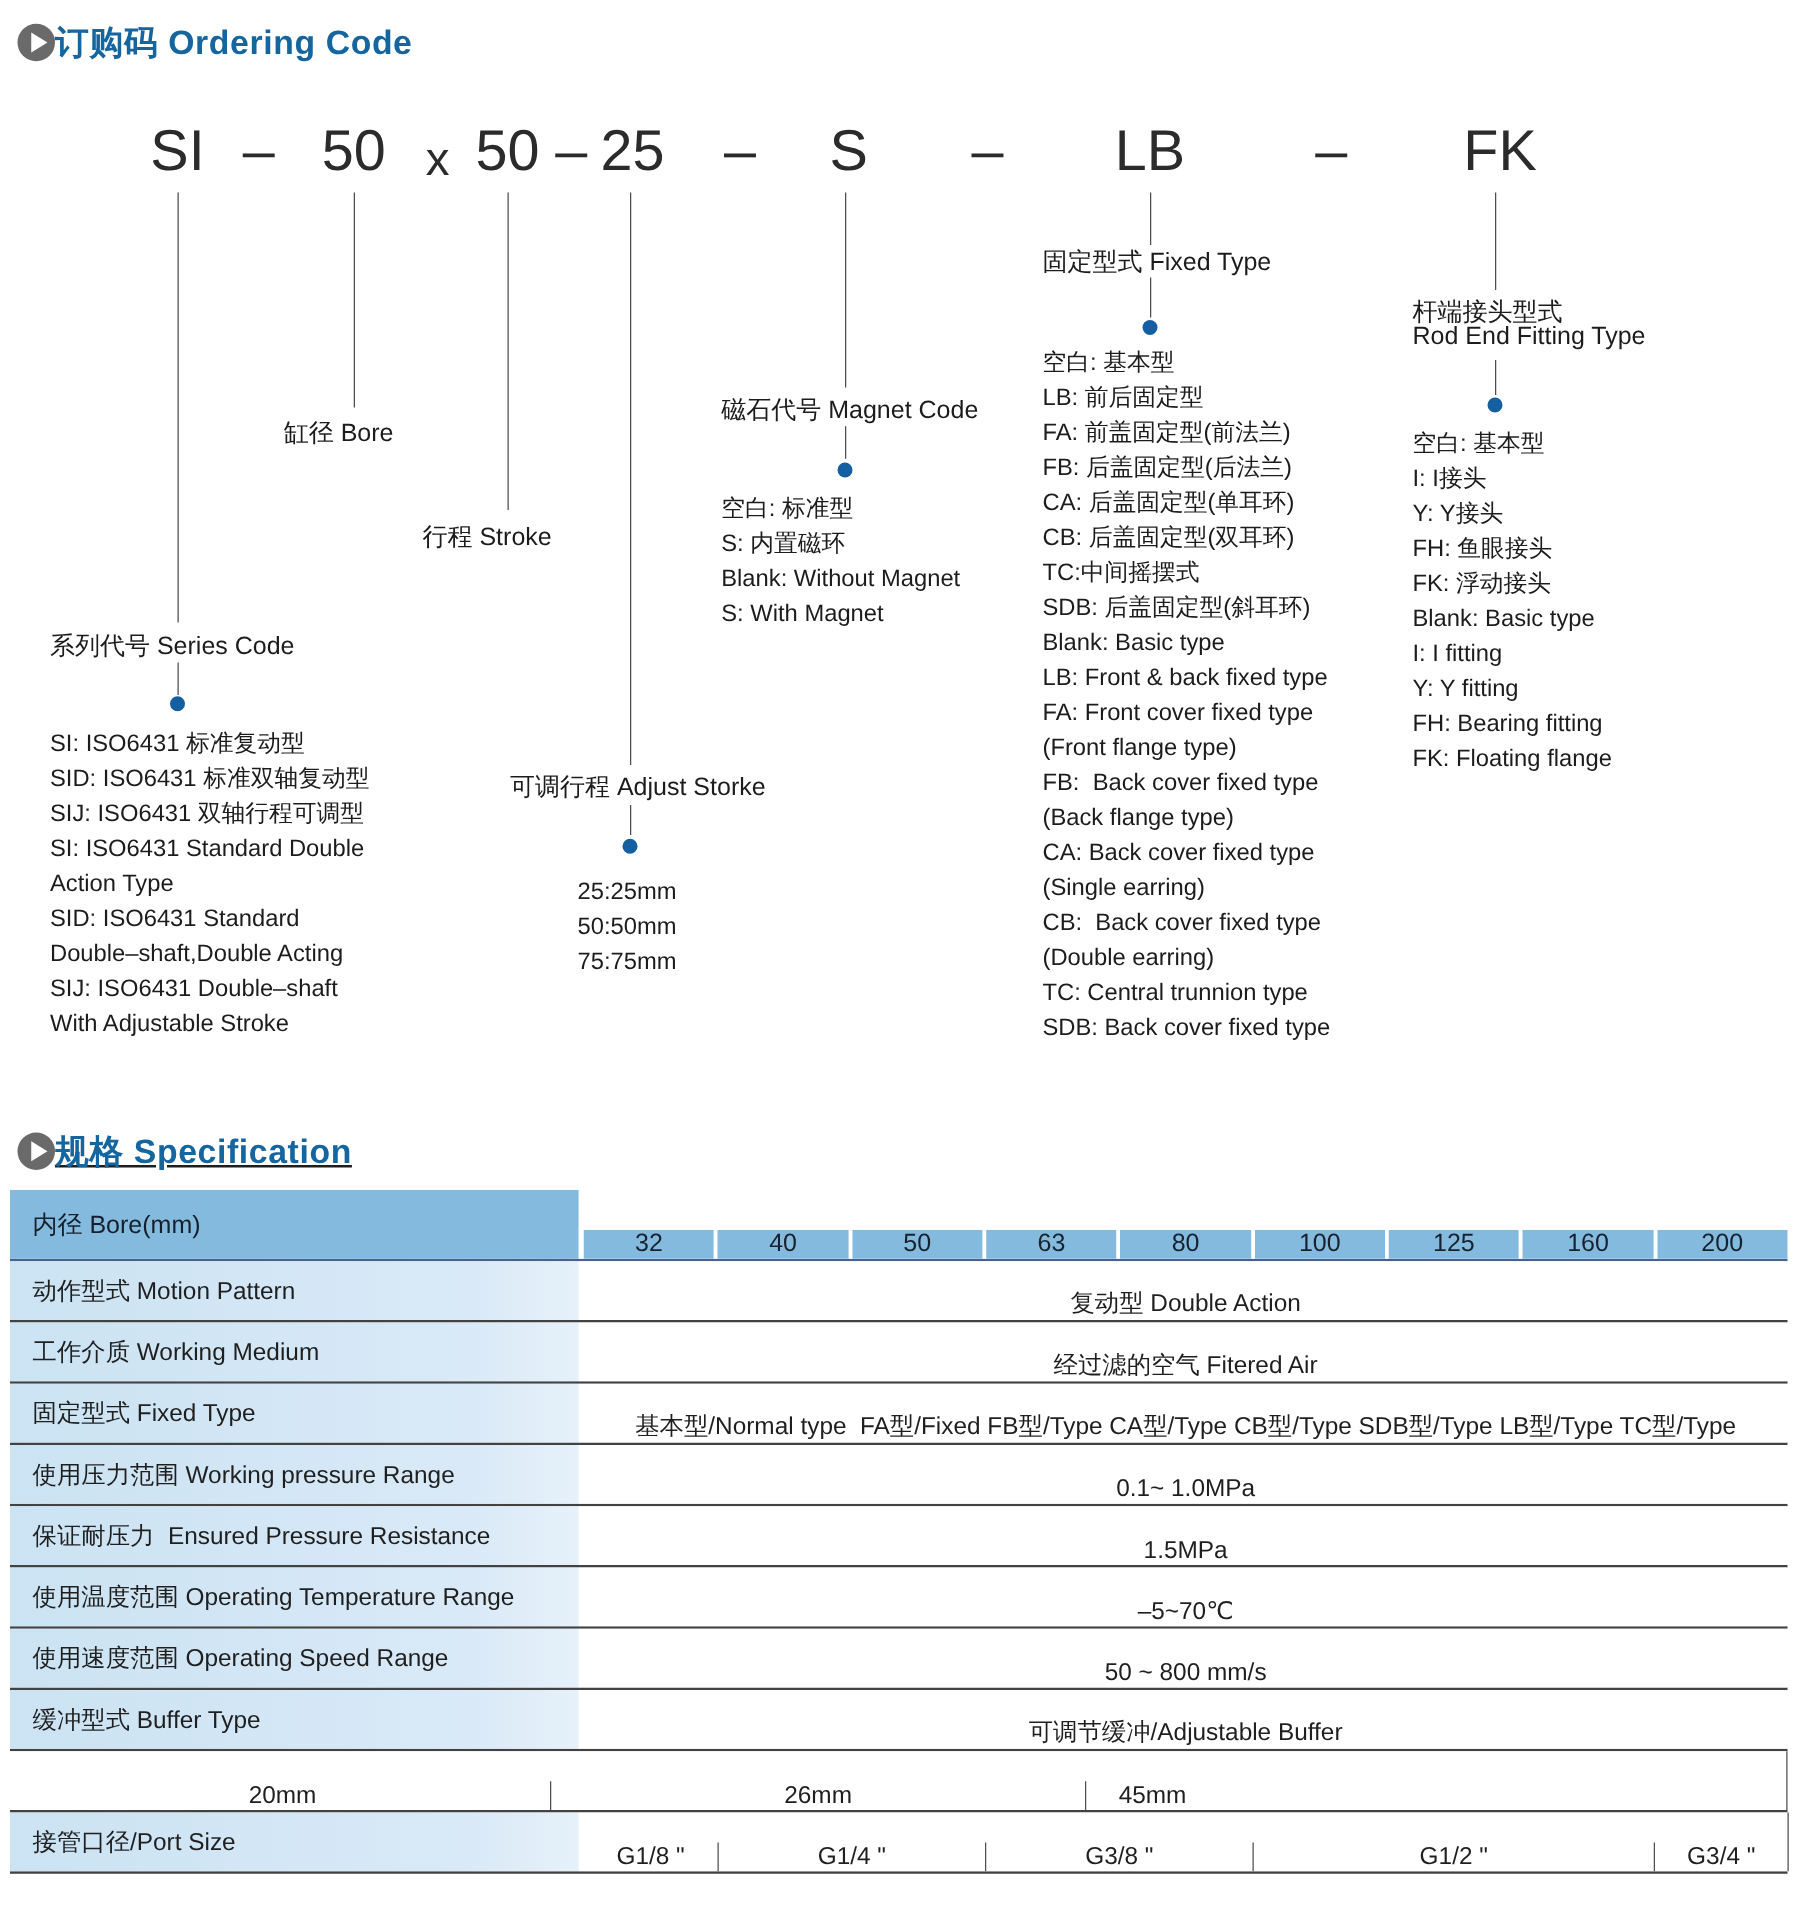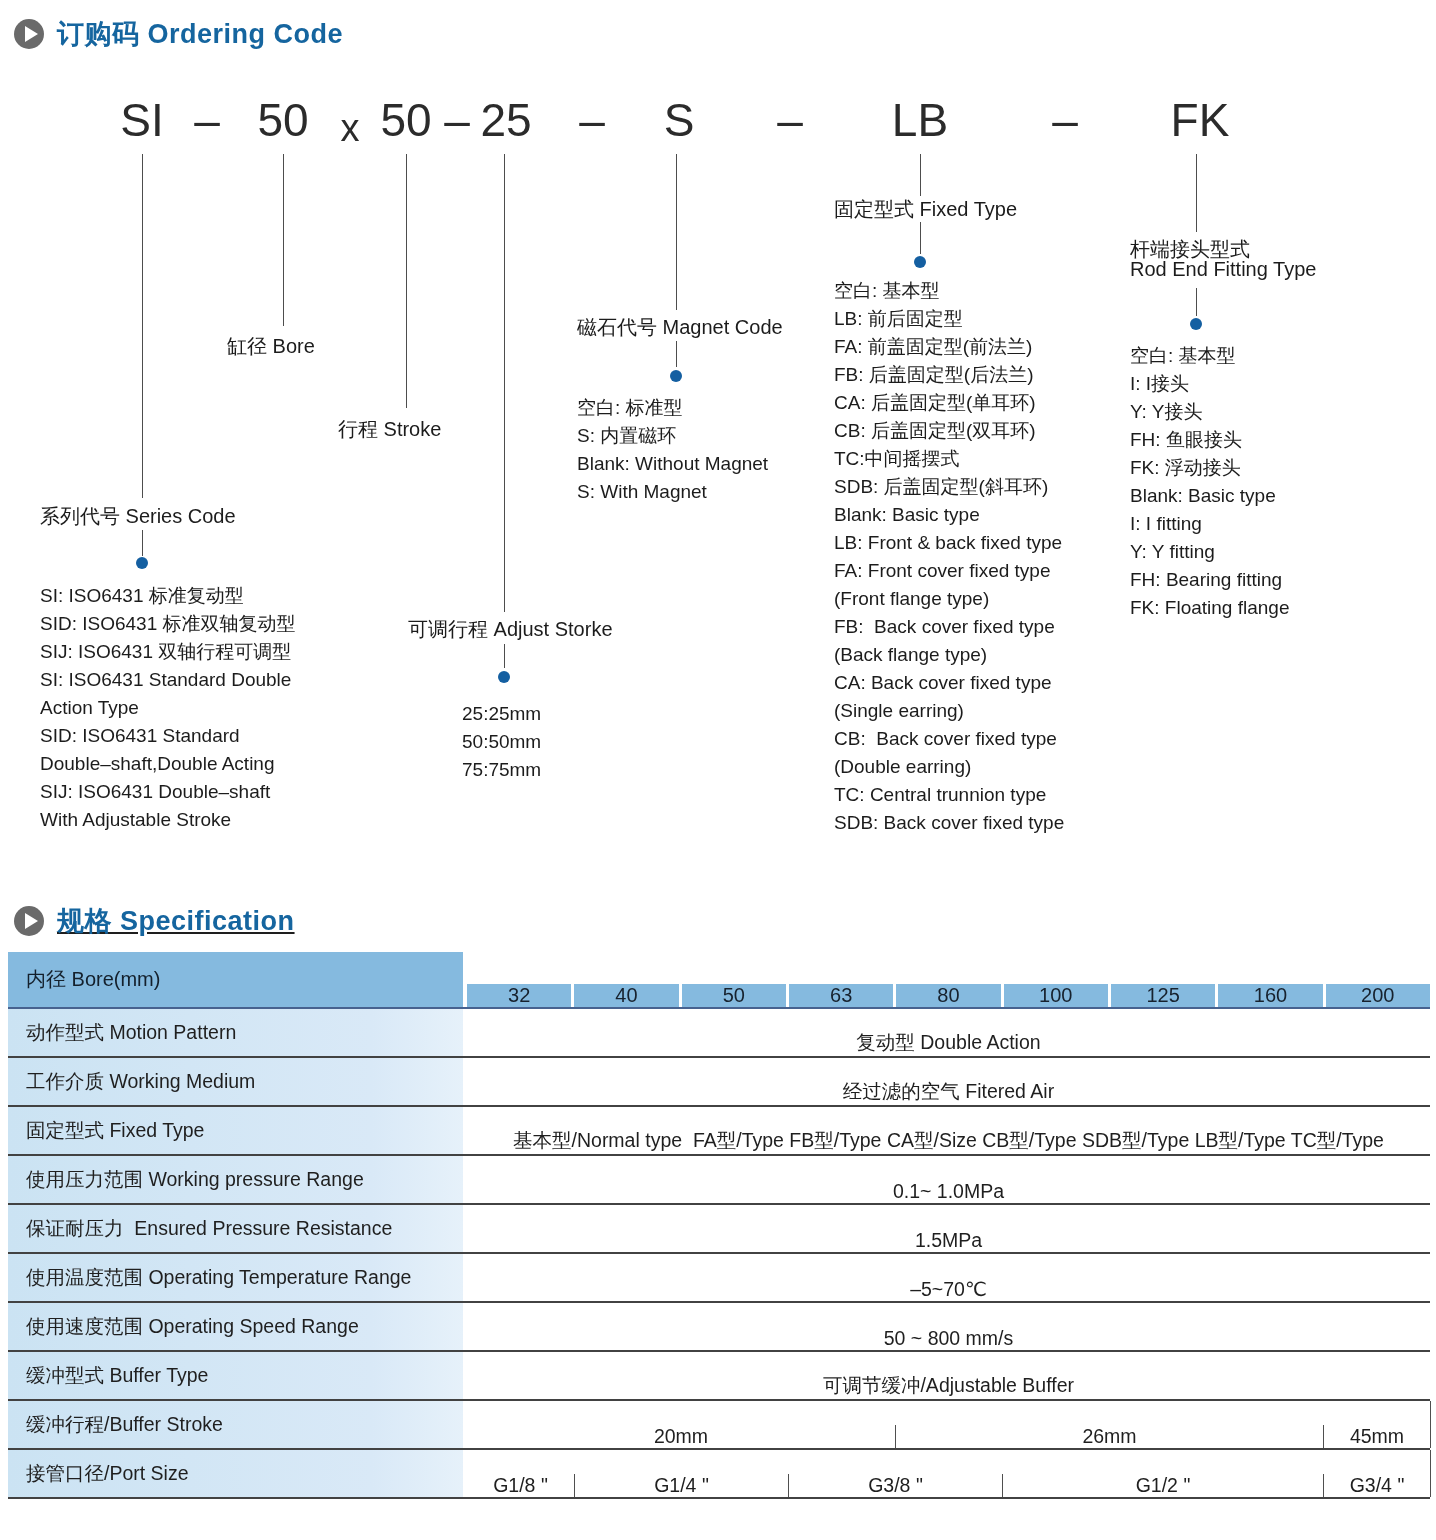--- a/index.html
+++ b/index.html
@@ -3,21 +3,21 @@
 <meta charset="utf-8">
 <style>
   * { margin:0; padding:0; box-sizing:border-box; }
   html,body { background:#ffffff; }
   body {
     width:1436px; height:1540px; position:relative; overflow:hidden;
     font-family:"Liberation Sans","DejaVu Sans",sans-serif; color:#1e1e1e;
   }
 
   
-  .sec-header { position:absolute; display:flex; align-items:center; gap:13px; }
+  .sec-header { position:absolute; display:flex; align-items:center; }
   .play-icon { width:30px; height:30px; border-radius:50%; background:#6a6a6a; position:relative; flex:0 0 30px; }
   .play-icon::after { content:""; position:absolute; left:11px; top:7px;
     border-left:13px solid #ffffff; border-top:8px solid transparent; border-bottom:8px solid transparent; }
   .sec-title { font-size:27px; font-weight:bold; color:#15659f; letter-spacing:0.5px; }
 
   
   #diagram { position:absolute; left:0; top:0; width:1246px; height:880px; }
   .tok { position:absolute; top:96px; transform:translateX(-50%); font-size:46px; line-height:48px; color:#2b2b2b; white-space:nowrap; }
   .tok-0{left:142px;} .tok-1{left:207px;} .tok-2{left:283px;} .tok-3{left:350px; font-size:38px; top:104px;}
   .tok-4{left:406px;} .tok-5{left:457px;} .tok-6{left:506px;} .tok-7{left:592px;}
@@ -207,21 +207,21 @@
         <div class="spec-values">
           <div class="spec-cell" style="flex: 0 0 963px;">经过滤的空气 Fitered Air</div>
         </div>
       </div>
       <div class="spec-row row-body">
         <div class="spec-label">
           <span class="spec-label-text">固定型式 Fixed Type</span>
         </div>
         <div class="spec-gap"></div>
         <div class="spec-values">
-          <div class="spec-cell" style="flex: 0 0 963px;">基本型/Normal type  FA型/Type FB型/Type CA型/Size CB型/Type SDB型/Type LB型/Type TC型/Type</div>
+          <div class="spec-cell" style="flex: 0 0 963px;">基本型/Normal type  FA型/Fixed FB型/Type CA型/Type CB型/Type SDB型/Type LB型/Type TC型/Type</div>
         </div>
       </div>
       <div class="spec-row row-body">
         <div class="spec-label">
           <span class="spec-label-text">使用压力范围 Working pressure Range</span>
         </div>
         <div class="spec-gap"></div>
         <div class="spec-values">
           <div class="spec-cell" style="flex: 0 0 963px;">0.1~ 1.0MPa</div>
         </div>
@@ -256,23 +256,20 @@
       <div class="spec-row row-body">
         <div class="spec-label">
           <span class="spec-label-text">缓冲型式 Buffer Type</span>
         </div>
         <div class="spec-gap"></div>
         <div class="spec-values">
           <div class="spec-cell" style="flex: 0 0 963px;">可调节缓冲/Adjustable Buffer</div>
         </div>
       </div>
       <div class="spec-row row-body">
-        <div class="spec-label">
-          <span class="spec-label-text">缓冲行程/Buffer Stroke</span>
-        </div>
         <div class="spec-gap"></div>
         <div class="spec-values bordered">
           <div class="spec-cell" style="flex: 0 0 428px;">20mm</div>
           <div class="spec-cell" style="flex: 0 0 428px;">26mm</div>
           <div class="spec-cell" style="flex: 0 0 107px; margin-top: 24px;">45mm</div>
         </div>
       </div>
       <div class="spec-row row-body">
         <div class="spec-label">
           <span class="spec-label-text">接管口径/Port Size</span>

